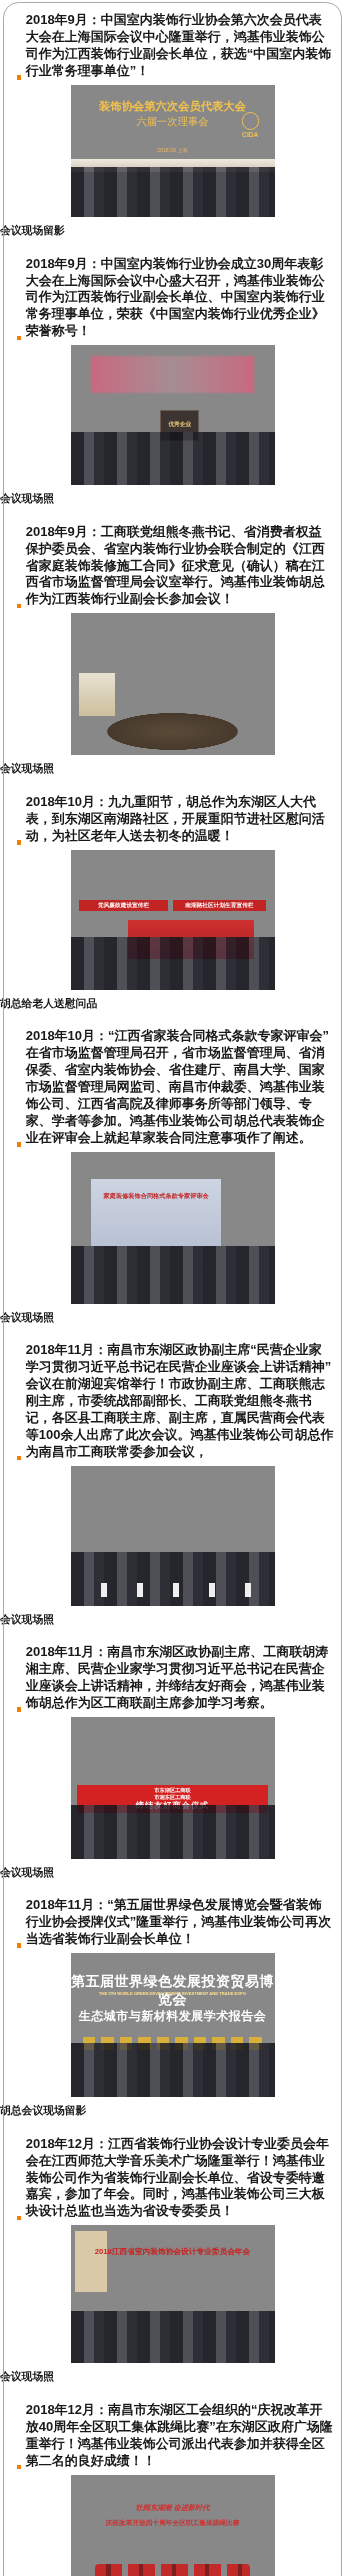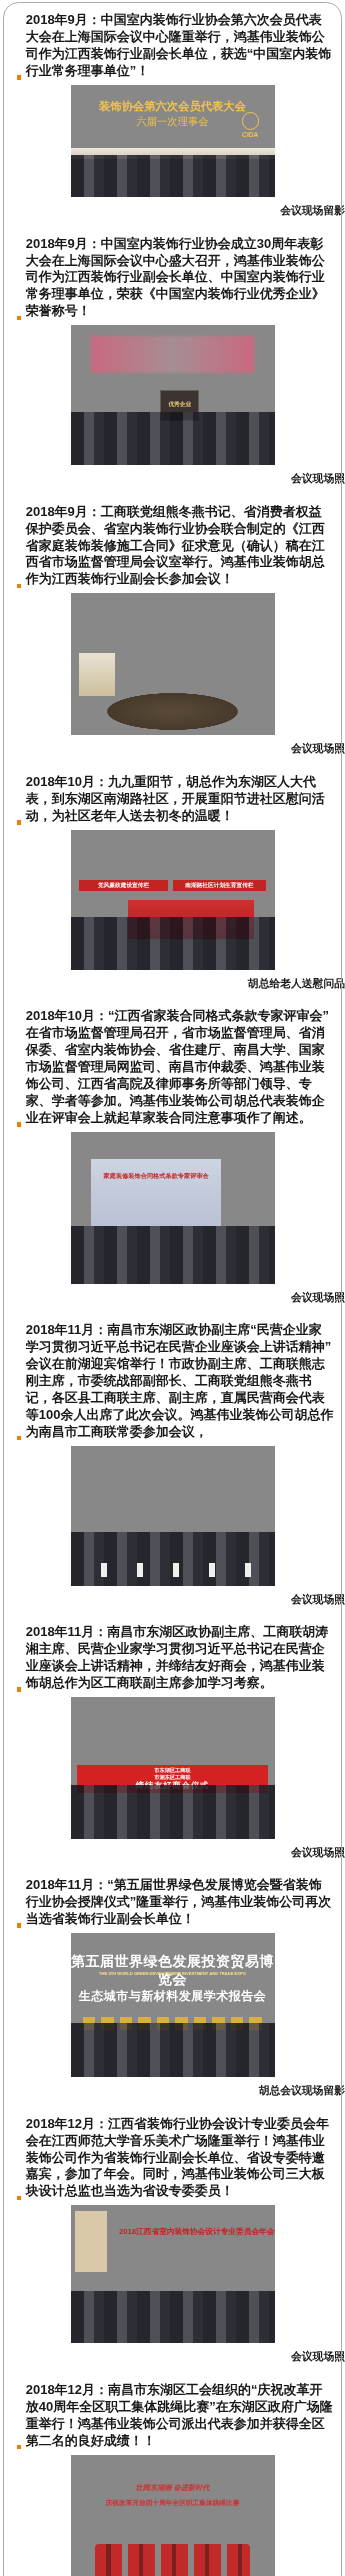--- a/index.html
+++ b/index.html
@@ -5,27 +5,27 @@
   html,body{margin:0;padding:0;background:#ffffff;}
   body{font-family:"Liberation Sans","DejaVu Sans",sans-serif;}
   .page{position:relative;width:345px;min-height:2766px;background:#ffffff;margin:0 auto;padding:12.4px 0 9.3px 0;box-sizing:border-box;}
   .frame{position:absolute;left:3.1px;top:2.1px;right:3.1px;bottom:2.1px;border:1px solid #a9a9a9;border-radius:15.5px;pointer-events:none;}
   .entry{margin:0 0 17.5px 0;}
   .line{display:flex;align-items:flex-end;padding:0 10.3px 0 16.5px;}
   .bullet{flex:0 0 auto;width:4.6px;height:4.6px;background:#ee7f00;margin:5.7px 4.6px 0 0;}
   .txt{margin:0;font-size:13px;line-height:1.3;font-weight:bold;color:#191919;letter-spacing:0;}
   .date{font-weight:bold;}
   figure.photo{position:relative;width:204px;margin:5.2px auto 2.1px auto;overflow:hidden;background:#888;}
-  .caption{text-align:right;font-size:10.8px;font-weight:bold;color:#191919;margin:7px 0 0 0;}
+  .caption{text-align:left;font-size:10.8px;font-weight:bold;color:#191919;margin:7px 0 0 0;}
   
   .ban{position:absolute;left:0;right:0;text-align:center;}
   .people{position:absolute;left:0;right:0;bottom:0;height:38%;background:
       repeating-linear-gradient(90deg,rgba(20,20,28,.85) 0 13.4px,rgba(60,60,72,.75) 13.4px 23px,rgba(30,30,40,.85) 23px 33px);}
   
-  .p1{height:112px;background:linear-gradient(180deg,#a32a28 0%,#9c2423 55%,#8d1f1e 100%);}
+  .p1{height:132px;background:linear-gradient(180deg,#a32a28 0%,#9c2423 55%,#8d1f1e 100%);}
   .p1 .t1{top:13.4px;color:#f2c14e;font-size:11.3px;font-weight:bold;}
   .p1 .t2{top:30px;color:#f2c14e;font-size:10.3px;font-weight:normal;}
   .p1 .t3{top:62px;color:#e9b565;font-size:5.2px;}
   .p1 .cida{position:absolute;right:15.5px;top:27px;color:#f2c14e;font-size:6.7px;font-weight:bold;text-align:center;}
   .p1 .cida .ring{display:block;width:15.5px;height:15.5px;border:1px solid #f2c14e;border-radius:50%;margin:0 auto 1px auto;}
   .p1 .table{position:absolute;left:0;right:0;bottom:34%;height:10%;background:linear-gradient(180deg,#efeadf,#cfc6b4);}
   .p2{height:140px;background:radial-gradient(circle at 50% 20%,#b2244a 0%,#701436 40%,#40101f 100%);}
   .p2 .glow{position:absolute;left:10%;top:8%;width:80%;height:26%;background:linear-gradient(90deg,rgba(255,80,120,.55),rgba(255,160,180,.25),rgba(255,80,120,.55));filter:blur(1px);}
   .p2 .plaque{position:absolute;left:44%;top:46%;width:37px;height:29px;background:#3c3430;border:1px solid #6a5c50;color:#e8c87a;font-size:5.7px;font-weight:bold;display:flex;align-items:center;justify-content:center;}
   .p3{height:142px;background:linear-gradient(180deg,#ddd8cc 0%,#cfc8b8 34%,#a98f62 60%,#6b5a43 100%);}
@@ -44,21 +44,21 @@
   .p7 .banner{top:48%;left:3%;right:3%;background:#d42222;color:#ffffff;padding:2.1px 0;font-weight:bold;}
   .p7 .banner .small{display:block;font-size:5.2px;line-height:1.25;}
   .p7 .banner .big{display:block;font-size:8.2px;letter-spacing:1px;}
   .p8{height:144px;background:linear-gradient(180deg,#2a63b0 0%,#1d4d92 55%,#5a6470 78%,#35383c 100%);}
   .p8 .l1{top:14%;color:#ffffff;font-size:14px;font-weight:bold;letter-spacing:0.5px;}
   .p8 .l2{top:26%;color:#ffe08a;font-size:4.1px;font-weight:bold;}
   .p8 .l3{top:38%;color:#ffffff;font-size:12px;font-weight:bold;letter-spacing:0.5px;}
   .p8 .plaques{position:absolute;left:6%;right:6%;top:58%;height:9%;background:repeating-linear-gradient(90deg,#d8b13c 0 12.4px,transparent 12.4px 18.5px);}
   .p9{height:138px;background:linear-gradient(180deg,#e4e2dc 0%,#d8d4cc 30%,#8a8680 62%,#9b948c 78%,#b5ada2 100%);}
   .p9 .bld{position:absolute;left:2%;top:4%;width:16%;height:44%;background:#d9c9a8;}
-  .p9 .t{top:16%;color:#c82222;font-size:7.7px;font-weight:bold;text-align:right;}
+  .p9 .t{top:16%;color:#c82222;font-size:7.7px;font-weight:bold;}
   .p10{height:140px;background:linear-gradient(180deg,#b9bcb9 0%,#d9d9d4 18%,#eef0ee 34%,#e8e6e0 58%,#8f9494 82%,#7e8484 100%);}
   .p10 .scr{top:20%;color:#d03030;font-size:7.2px;font-weight:bold;font-style:italic;}
   .p10 .t{top:32%;color:#d03030;font-size:6.7px;font-weight:bold;}
   .p10 .vests{position:absolute;left:12%;right:12%;bottom:10%;height:26%;background:repeating-linear-gradient(90deg,#c22a2a 0 11.3px,#7a2020 11.3px 15.5px,#c22a2a 15.5px 27px,transparent 27px 33px);border-radius:4.1px;}
 </style>
 </head>
 <body>
 
 <div class="page">
   <div class="frame"></div>

